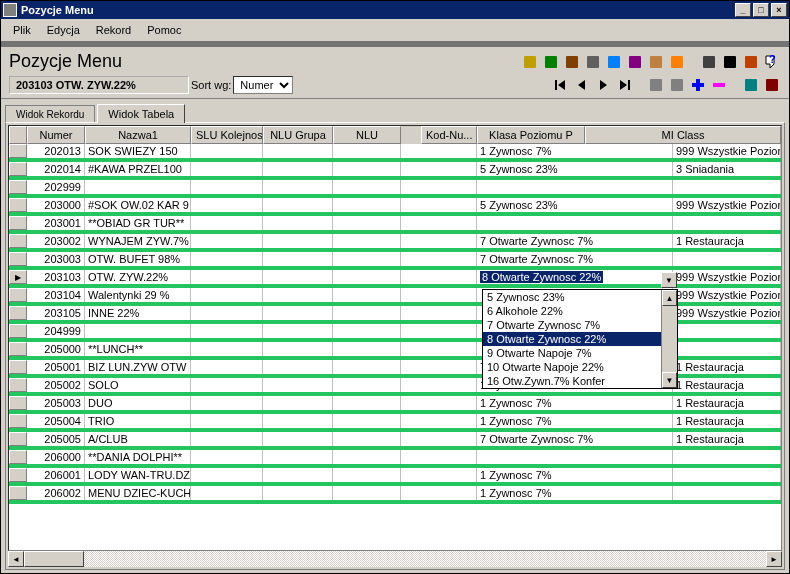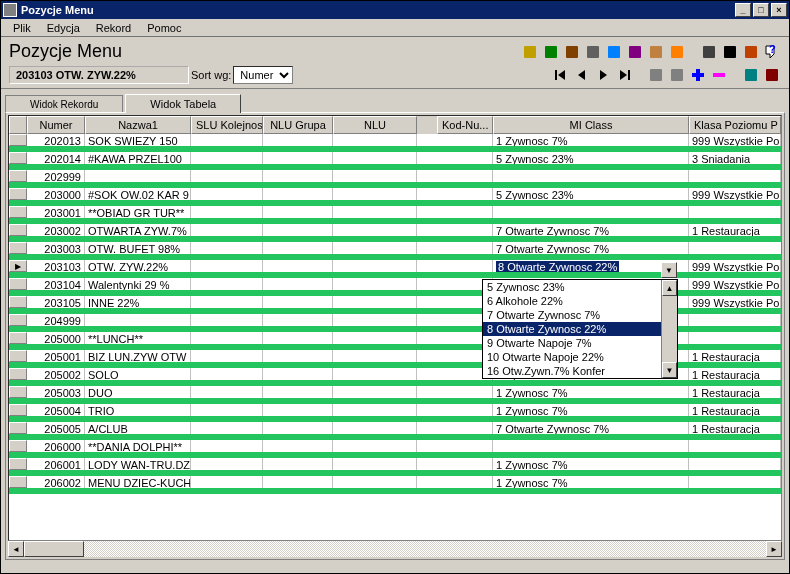--- a/index.html
+++ b/index.html
@@ -6,61 +6,61 @@
 body { background: #d4d0c8; width: 790px; height: 574px; overflow: hidden; border: 1px solid #000; }
 
 
 .titlebar { background: #0a246a; color: #fff; height: 18px; display: flex; align-items: center; padding: 0 2px; }
 .titlebar .icon { width: 14px; height: 14px; background: #808080; border: 1px solid #fff; margin-right: 4px; }
 .titlebar .title { flex: 1; font-weight: bold; }
 .titlebar .winbtns { display: flex; gap: 2px; }
 .titlebar .winbtn { width: 16px; height: 14px; background: #d4d0c8; border: 1px solid #fff; border-right-color: #404040; border-bottom-color: #404040; display: flex; align-items: center; justify-content: center; font-size: 9px; font-weight: bold; color: #000; }
 
 
-.menubar { background: #d4d0c8; height: 18px; display: flex; align-items: center; padding: 0 4px; border-bottom: 1px solid #737373; }
+.menubar { background: #d4d0c8; height: 28px; display: flex; align-items: center; padding: 0 4px; border-bottom: 6px solid #737373; }
 .menubar span { padding: 2px 8px; cursor: default; }
 
 
 .toolarea { background: #d4d0c8; padding: 4px 8px; border-bottom: 1px solid #808080; }
 .toolrow { display: flex; align-items: center; gap: 6px; margin-bottom: 4px; }
 .app-title { font-size: 18px; font-family: Arial; flex: 1; }
 .toolicons { display: flex; gap: 3px; align-items: center; }
 .toolicon { width: 18px; height: 18px; display: flex; align-items: center; justify-content: center; cursor: pointer; }
 .toolicon svg { width: 16px; height: 16px; }
 .sep { width: 8px; }
 
 
 .statusrow { display: flex; align-items: center; gap: 2px; }
 .statusfield { background: #d4d0c8; border: 1px inset #fff; padding: 2px 6px; width: 180px; font-weight: bold; }
 .sortlabel { }
 .sortselect { background: #fff; border: 1px inset #808080; padding: 1px 2px; width: 60px; height: 18px; }
 .navicons { display: flex; gap: 3px; align-items: center; margin-left: auto; }
 
 
 .tabs { display: flex; padding: 4px 4px 0 4px; background: #d4d0c8; }
-.tab { background: #d4d0c8; border: 1px solid #808080; border-bottom: none; padding: 3px 24px; margin-right: 2px; cursor: pointer; position: relative; }
+.tab { background: #d4d0c8; border: 1px solid #808080; border-bottom: none; padding: 3px 10px; margin-right: 2px; cursor: pointer; position: relative; }
 .tab.active { background: #d4d0c8; border-top: 1px solid #fff; border-left: 1px solid #fff; border-right: 1px solid #404040; z-index: 2; top: 1px; }
 .tab.inactive { top: 2px; font-size: 10px; }
 .tabcontent { border: 1px solid #808080; border-top: 1px solid #fff; margin: 0 4px; background: #d4d0c8; height: 448px; position: relative; }
 
 
 .grid { background: #fff; position: absolute; top: 2px; left: 2px; right: 2px; bottom: 18px; overflow: hidden; border: 1px inset #808080; }
 .gridhead { display: flex; background: #d4d0c8; height: 18px; position: sticky; top: 0; }
 .gridhead .hcell { border: 1px solid; border-color: #fff #808080 #808080 #fff; padding: 2px 4px; text-align: center; overflow: hidden; white-space: nowrap; }
 .gridbody { overflow-y: auto; height: calc(100% - 18px); }
-.gridrow { display: flex; height: 18px; border-bottom: 6px solid #22c55e; }
+.gridrow { display: flex; height: 18px; border-bottom: 4px solid #22c55e; }
 .gridrow .rcell { border-right: 1px solid #c0c0c0; padding: 1px 3px; white-space: nowrap; overflow: hidden; }
 .rowhead { width: 18px; background: #d4d0c8; border: 1px solid; border-color: #fff #808080 #808080 #fff; display: flex; align-items: center; justify-content: center; }
 .rowhead.current::before { content: "▶"; font-size: 8px; color: #000; }
 
 .c-num { width: 58px; text-align: right; }
 .c-naz { width: 106px; }
 .c-slu { width: 72px; }
 .c-nlug { width: 70px; }
-.c-nlu { width: 84px; }
+.c-nlu { width: 68px; }
 .c-kod { width: 56px; margin-left: 20px; }
 .c-mi  { width: 196px; }
 .c-kl  { width: 120px; }
 
 
 .dropdown { position: absolute; background: #fff; border: 1px solid #000; z-index: 10; }
 .dropdown .dditem { padding: 1px 4px; white-space: nowrap; cursor: pointer; }
 .dropdown .dditem.sel { background: #0a246a; color: #fff; }
 .dropdown .ddscroll { position: absolute; right: 0; top: 0; bottom: 0; width: 16px; background: #d4d0c8; border-left: 1px solid #808080; }
 .dropdown .ddscroll .sbtn { height: 16px; background: #d4d0c8; border: 1px solid; border-color: #fff #404040 #404040 #fff; display: flex; align-items: center; justify-content: center; font-size: 8px; }
@@ -236,22 +236,22 @@
 <div class="tabcontent">
   <div class="grid">
     <div class="gridhead">
       <div class="rowhead"></div>
       <div class="hcell c-num">Numer</div>
       <div class="hcell c-naz">Nazwa1</div>
       <div class="hcell c-slu">SLU Kolejnosc</div>
       <div class="hcell c-nlug">NLU Grupa</div>
       <div class="hcell c-nlu">NLU</div>
       <div class="hcell c-kod">Kod-Nu...</div>
+      <div class="hcell c-kl" style="flex:1">Klasa Poziomu P</div>
       <div class="hcell c-mi">MI Class</div>
-      <div class="hcell c-kl" style="flex:1">Klasa Poziomu P</div>
     </div>
     <div class="gridbody" id="gridbody">
         <div class="gridrow">
           <div class="rowhead"></div>
           <div class="rcell c-num">202013</div>
           <div class="rcell c-naz">SOK SWIEZY 150</div>
           <div class="rcell c-slu"></div>
           <div class="rcell c-nlug"></div>
           <div class="rcell c-nlu"></div>
           <div class="rcell c-kod"></div>
@@ -298,21 +298,21 @@
           <div class="rcell c-slu"></div>
           <div class="rcell c-nlug"></div>
           <div class="rcell c-nlu"></div>
           <div class="rcell c-kod"></div>
           <div class="rcell c-mi"></div>
           <div class="rcell c-kl" style="flex: 1 1 0%;"></div>
         </div>
         <div class="gridrow">
           <div class="rowhead"></div>
           <div class="rcell c-num">203002</div>
-          <div class="rcell c-naz">OTWARTA ZYW.7%</div>
+          <div class="rcell c-naz">WYNAJEM ZYW.7%</div>
           <div class="rcell c-slu"></div>
           <div class="rcell c-nlug"></div>
           <div class="rcell c-nlu"></div>
           <div class="rcell c-kod"></div>
           <div class="rcell c-mi">7  Otwarte Zywnosc 7%</div>
           <div class="rcell c-kl" style="flex: 1 1 0%;">1  Restauracja</div>
         </div>
         <div class="gridrow">
           <div class="rowhead"></div>
           <div class="rcell c-num">203003</div>

